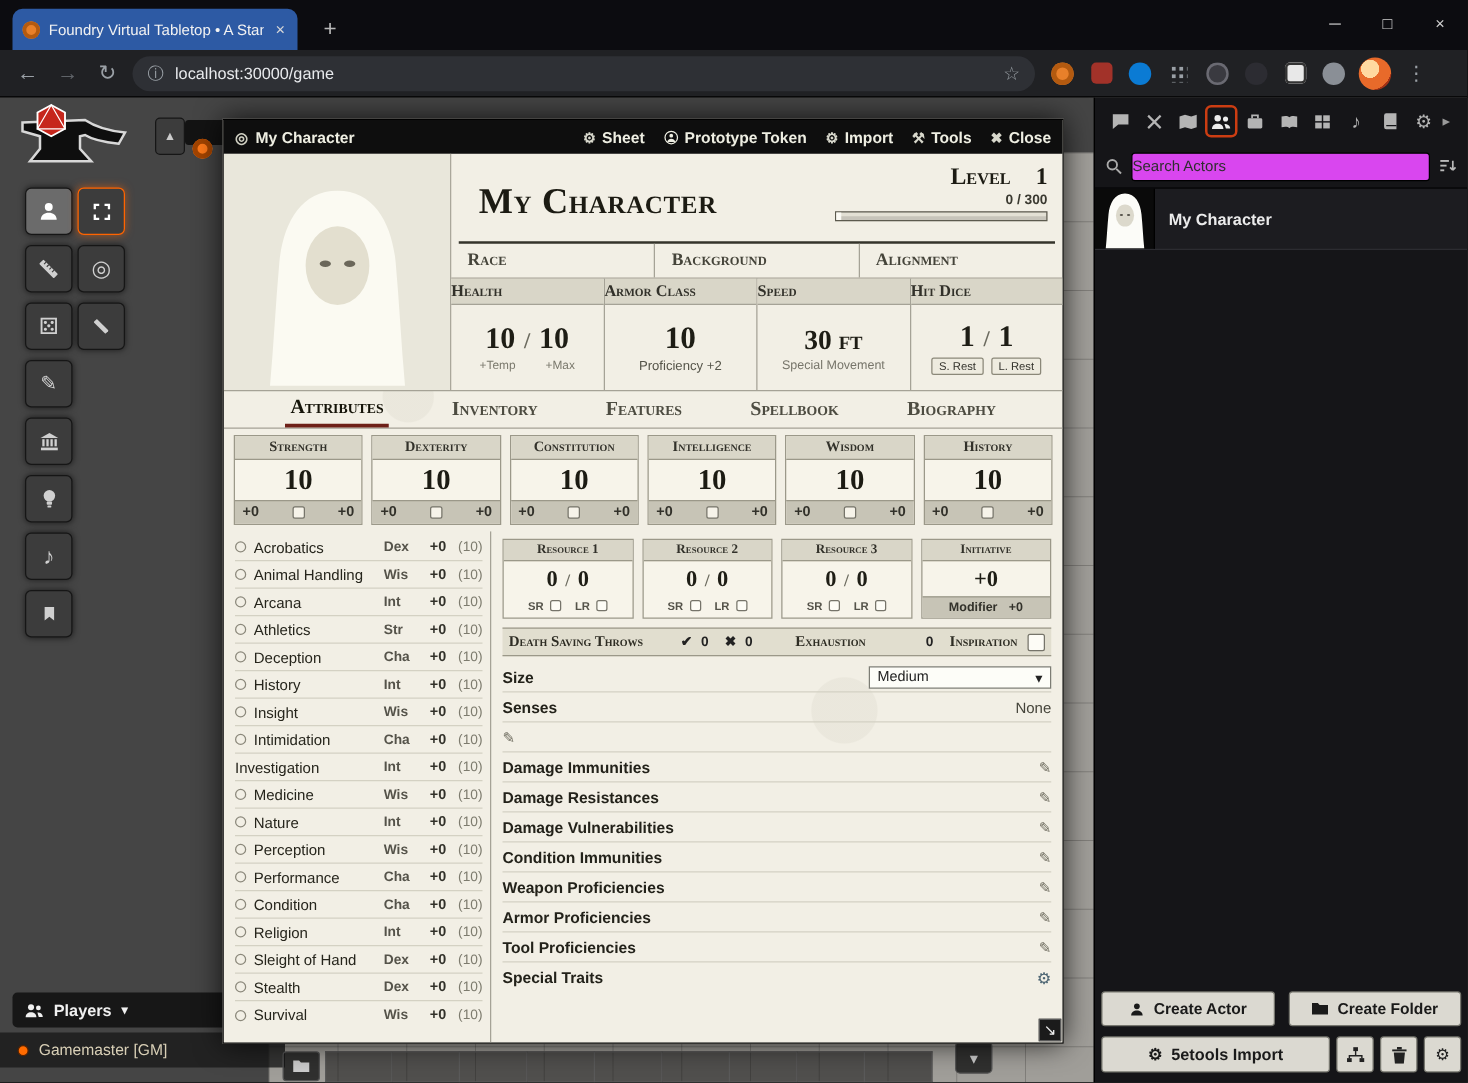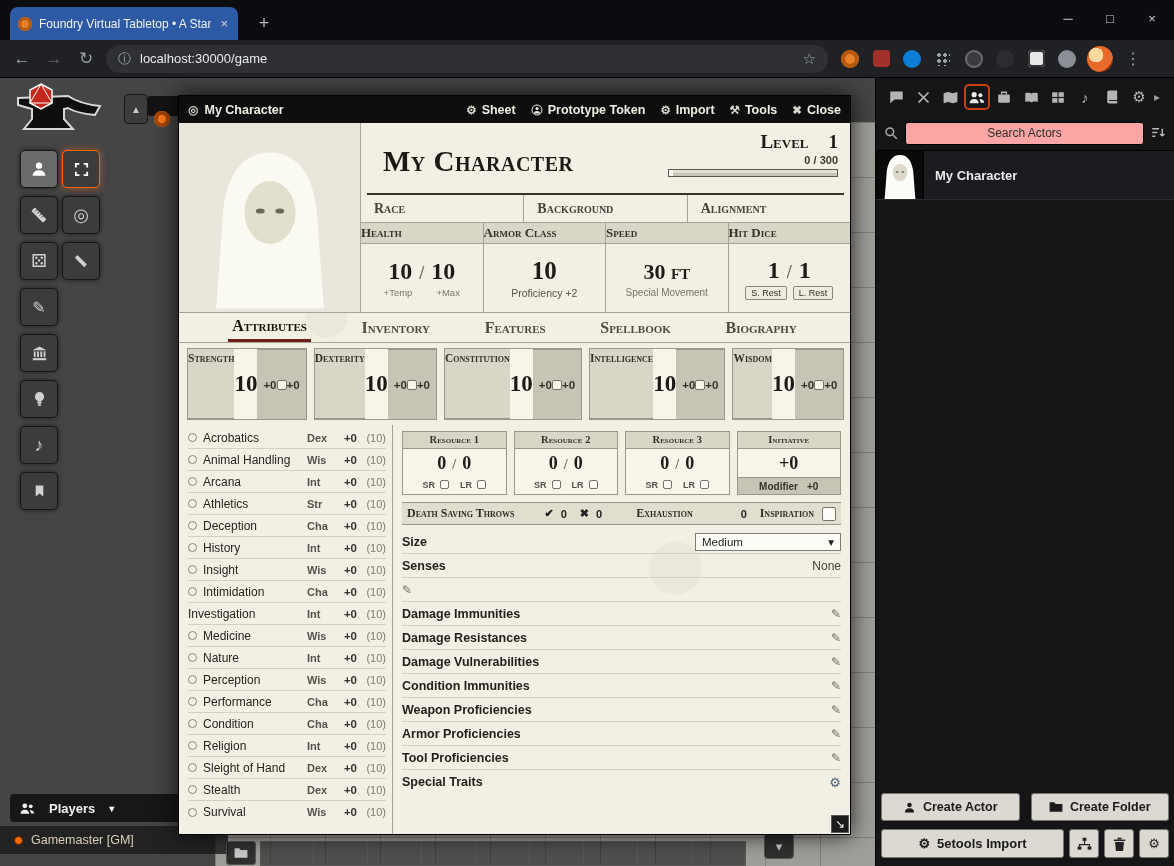--- a/index.html
+++ b/index.html
@@ -49,21 +49,21 @@
   
   .btn-tool { position:absolute; width:38px; height:38px; background:#3c3c3c; border:1px solid #161616;
     border-radius:5px; color:#d0d0d0; display:flex; align-items:center; justify-content:center;
     box-shadow:0 0 5px rgba(0,0,0,.6); font-size:18px; }
   .btn-tool.litex { background:#6b6b6b; color:#ffffff; }
   .btn-tool.orange { border:1px solid #ff6400; box-shadow:0 0 7px #ff640088; color:#fff; }
   .btn-tool svg { display:block; }
 
   
   .players-head { position:absolute; left:10px; top:716px; width:176px; height:28px;
-    background:rgba(15,15,15,.85); border-radius:4px; display:flex; align-items:center; gap:14px;
+    background:rgba(15,15,15,.85); border-radius:4px; display:flex; align-items:center; gap:8px;
     padding:0 10px; color:#f0f0f0; font-weight:bold; font-size:13px; }
   .players-list { position:absolute; left:0; top:748px; width:228px; height:28px;
     background:rgba(25,25,25,.8); display:flex; align-items:center; gap:8px; padding:0 14px;
     color:#d8cfb6; font-size:12.5px; }
   .gm-dot { width:9px; height:9px; border-radius:50%; background:#ff6b00; border:1px solid #552200; }
 
   
   .hb-folder { position:absolute; left:226px; top:763px; width:30px; height:24px; background:#141414cc;
     border:1px solid #555; border-radius:3px; color:#ccc; display:flex; align-items:center; justify-content:center; }
   .hotbar { position:absolute; left:260px; top:763px; height:25px; display:flex; }
@@ -130,21 +130,21 @@
   .mini-btn { font-size:9px; border:1px solid #8b8879; background:#eeebdf; padding:1px 5px;
     border-radius:2px; color:#33322b; }
 
   .sheet-tabs { flex:0 0 30px; display:flex; align-items:stretch; justify-content:space-around;
     border-bottom:1px solid #a5a296; padding:0 26px; font-family:"Liberation Serif", serif;
     font-variant:small-caps; font-weight:bold; font-size:16px; color:#4d4c41; }
   .sheet-tab { display:flex; align-items:center; padding:0 4px; }
   .sheet-tab.active { color:#151409; border-bottom:3px solid #6e2018; }
 
   .abilities { flex:0 0 82px; display:flex; gap:7px; padding:5px 8px; }
-  .ability { flex:1; border:1px solid #9b9889; display:flex; flex-direction:row; background:#f7f4ea; }
+  .ability { flex:1; border:1px solid #9b9889; display:flex; flex-direction:column; background:#f7f4ea; }
   .ab-head { flex:0 0 18px; line-height:18px; background:#d9d6c8; border-bottom:1px solid #9b9889;
     text-align:center; font-family:"Liberation Serif", serif; font-variant:small-caps; font-weight:bold;
     font-size:11.5px; color:#32312a; }
   .ab-val { flex:1; display:flex; align-items:center; justify-content:center;
     font-family:"Liberation Serif", serif; font-weight:bold; font-size:23px; color:#1c1b13; }
   .ab-foot { flex:0 0 19px; background:#c7c4b6; border-top:1px solid #9b9889; display:flex;
     align-items:center; justify-content:space-between; padding:0 6px; font-size:11.5px; font-weight:bold; color:#32312a; }
   .ab-check { width:10px; height:10px; border:1px solid #76746a; background:#f6f3e9; border-radius:2px; }
 
   .sheet-main { flex:1; display:flex; overflow:hidden; }
@@ -194,22 +194,22 @@
     border:1px solid #5a5a5a; color:#eee; display:flex; align-items:center; justify-content:center; font-size:12px; }
 
   
   .sidebar { position:absolute; left:875px; top:0; width:299px; height:788px; background:#151518;
     border-left:1px solid #000; display:flex; flex-direction:column; color:#b9b9b9; }
   .sb-tabs { flex:0 0 38px; display:flex; align-items:center; padding:0 3px 0 7px; gap:1px; }
   .sb-tab { width:26px; height:26px; display:flex; align-items:center; justify-content:center; color:#b4b4b4; font-size:15px; }
   .sb-tab.active { border:2px solid #cc3d12; border-radius:5px; color:#ececec; }
   .sb-collapse { margin-left:1px; color:#9a9a9a; font-size:12px; }
   .sb-search { flex:0 0 34px; display:flex; align-items:center; gap:7px; padding:0 8px; }
-  .sb-input { flex:1; height:23px; background:#fca5a5; border:1px solid #000; border-radius:3px;
-    text-align:center; font-size:12px; color:#1e1e1e; font-family:"Liberation Sans", sans-serif; outline:none; }
+  .sb-input { flex:1; height:23px; background:#d946ef; border:1px solid #000; border-radius:3px;
+    font-size:12px; color:#1e1e1e; font-family:"Liberation Sans", sans-serif; outline:none; }
   .sb-input::placeholder { color:#2e2e2e; }
   .sb-list { flex:1; border-top:1px solid #000; }
   .sb-actor { height:49px; display:flex; align-items:center; gap:11px; background:#1c1c20;
     border-bottom:1px solid #2c2c31; }
   .sb-avatar { flex:0 0 48px; width:48px; height:48px; background:#0a0a0a; border-right:1px solid #000;
     display:flex; align-items:flex-end; justify-content:center; overflow:hidden; }
   .sb-actor-name { font-weight:bold; font-size:13px; color:#ebebeb; }
   .sb-create { flex:0 0 34px; display:flex; gap:11px; padding:3px 5px; margin-top:auto; }
   .sb-btn { flex:1; background:#dbd9d1; border:1px solid #76766e; border-radius:3px; color:#1a1a1a;
     font-size:12.5px; font-weight:bold; display:flex; align-items:center; justify-content:center; gap:7px; }

